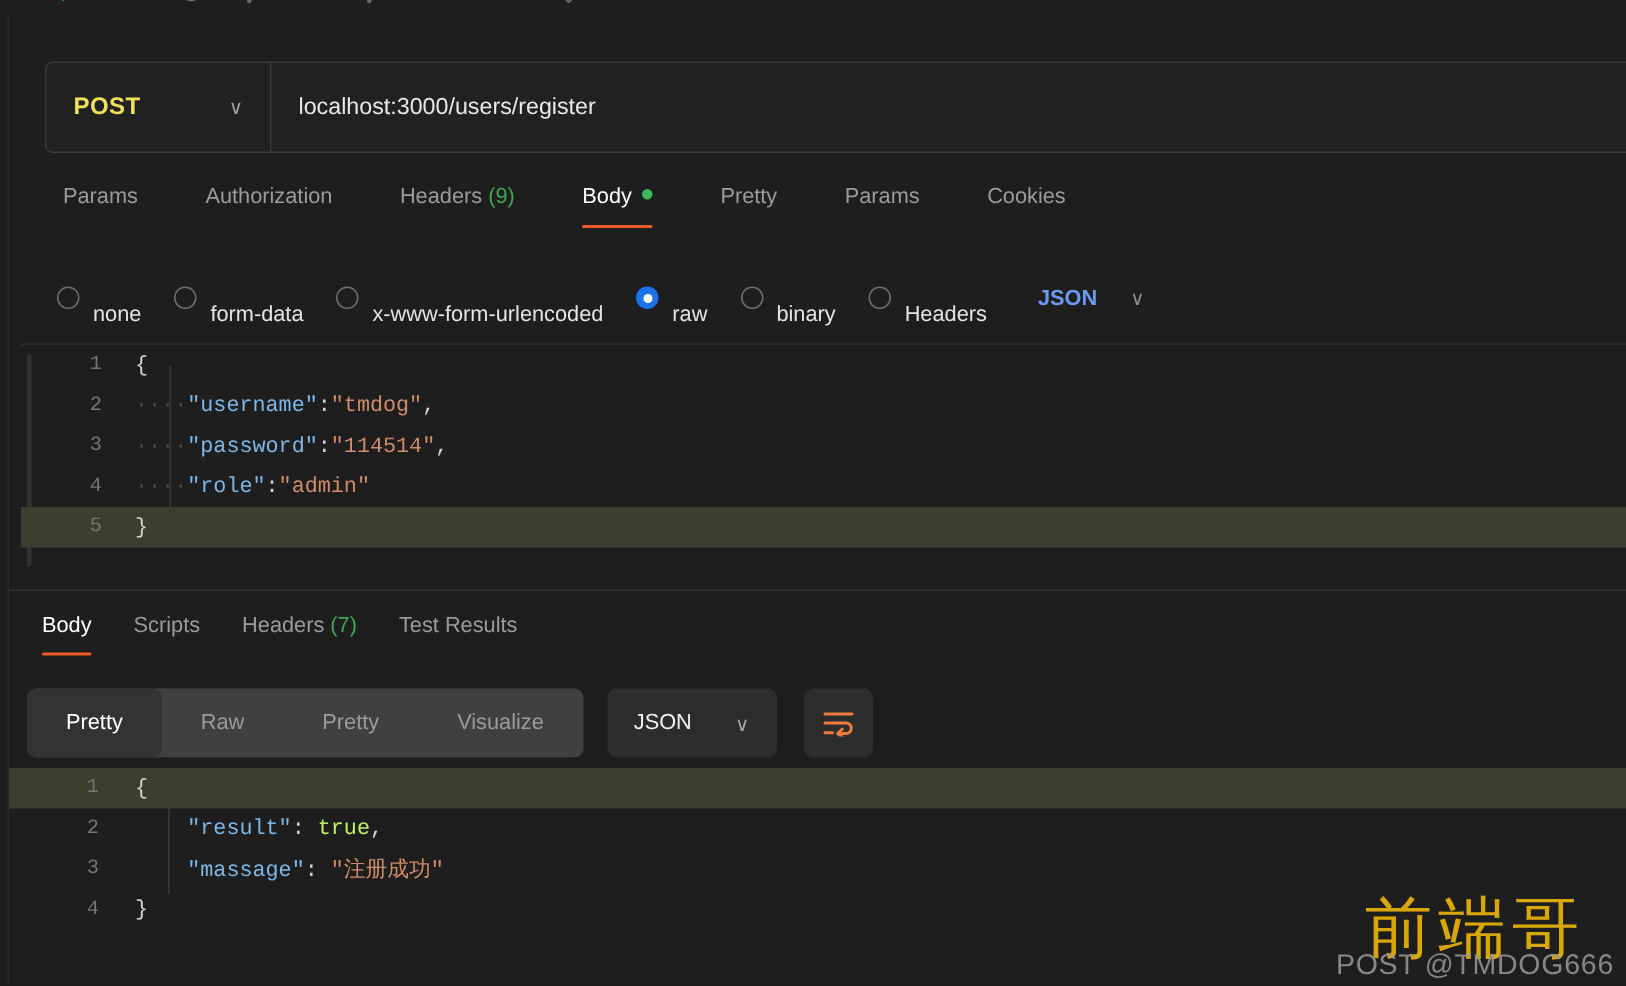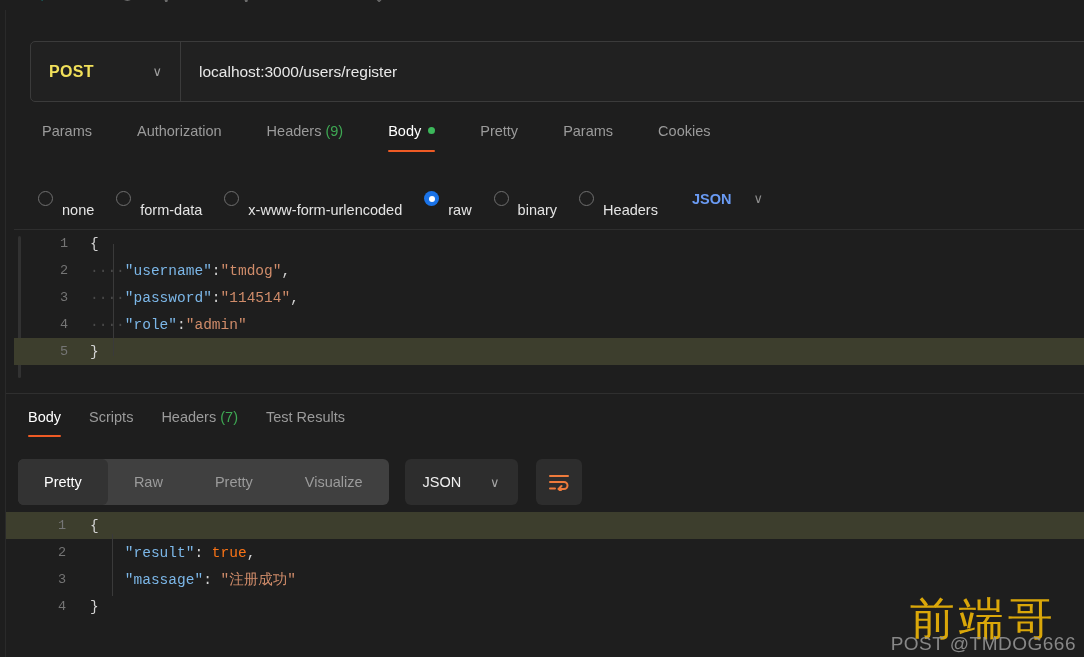--- a/index.html
+++ b/index.html
@@ -57,21 +57,21 @@
   .editor-scroll { position: absolute; left: 4px; top: 6px; width: 3px; height: 142px; background: #323232; border-radius: 2px; }
   .code { position: relative; font-family: "Liberation Mono", monospace; font-size: 14.5px; }
   .cline { position: relative; height: 27px; display: flex; align-items: center; }
   .cline.hl { background: #3d3e2d; }
   .gutter { width: 76px; text-align: right; padding-right: 22px; color: #757575; font-size: 13.5px; flex: 0 0 auto; font-family: "Liberation Mono", monospace; }
   .ctext { flex: 1; white-space: pre; color: #d4d4d4; position: relative; }
   .indentguide { position: absolute; left: 99px; top: 0; bottom: 0; width: 1px; background: #3a3a3a; }
   .k { color: #7cb7e8; }
   .v { color: #d08c6a; }
   .p { color: #d4d4d4; }
-  .b { color: #f97316; }
+  .b { color: #bef264; }
   .dots { color: #4a4a4a; }
 
   
   .respsep { position: absolute; left: 6px; top: 393px; width: 1078px; height: 1px; background: #2f2f2f; }
   .resptabs { position: absolute; left: 14px; top: 406px; height: 34px; display: flex; align-items: flex-start; }
   .ptab { position: relative; padding: 0 14px; color: #9b9b9b; font-size: 14.5px; line-height: 22px; cursor: pointer; white-space: nowrap; }
   .ptab.active { color: #ffffff; }
   .ptab .cnt { color: #3ea853; }
   .ptab.active::after { content: ""; position: absolute; left: 14px; right: 14px; bottom: -9px; height: 2.5px; background: #ef5b25; border-radius: 2px; }
 

